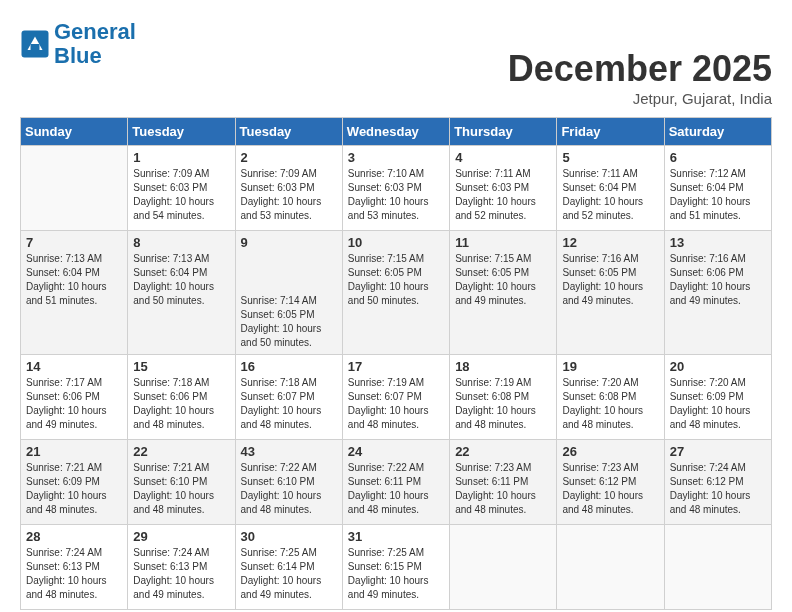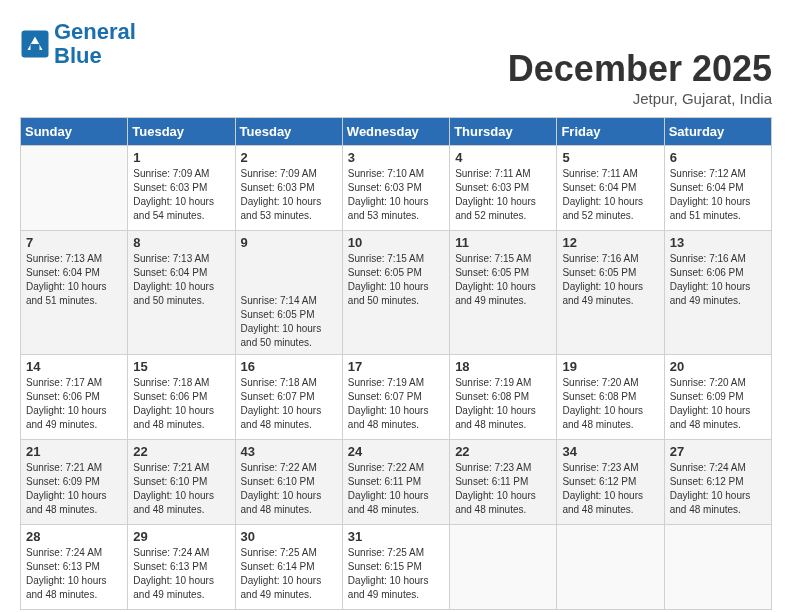--- a/index.html
+++ b/index.html
@@ -303,21 +303,21 @@
 and 48 minutes.</div>
         </td>
         <td>
           <span class="day-num">22</span>
           <div class="day-info" style="white-space: pre-line;">Sunrise: 7:23 AM
 Sunset: 6:11 PM
 Daylight: 10 hours
 and 48 minutes.</div>
         </td>
         <td>
-          <span class="day-num">34</span>
+          <span class="day-num">26</span>
           <div class="day-info" style="white-space: pre-line;">Sunrise: 7:23 AM
 Sunset: 6:12 PM
 Daylight: 10 hours
 and 48 minutes.</div>
         </td>
         <td>
           <span class="day-num">27</span>
           <div class="day-info" style="white-space: pre-line;">Sunrise: 7:24 AM
 Sunset: 6:12 PM
 Daylight: 10 hours

